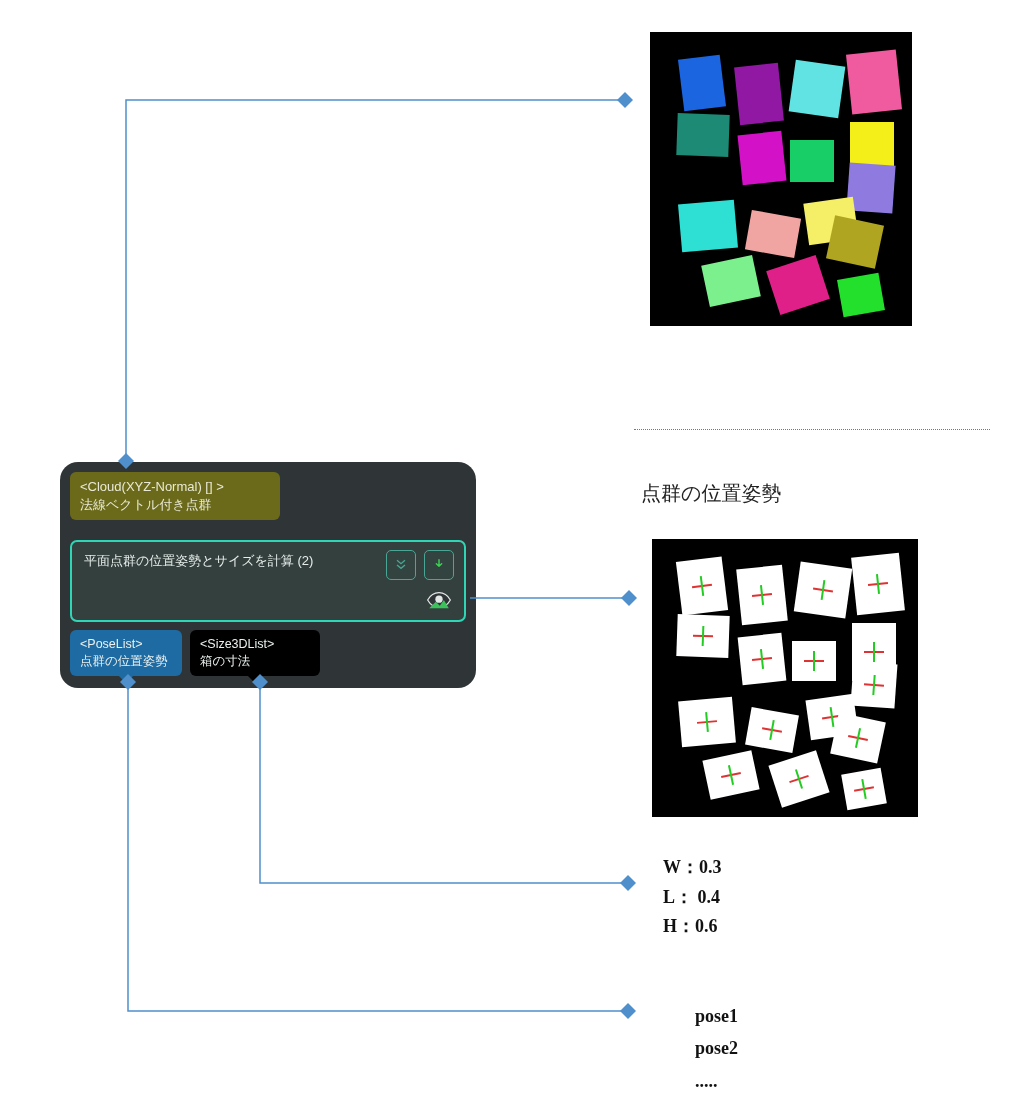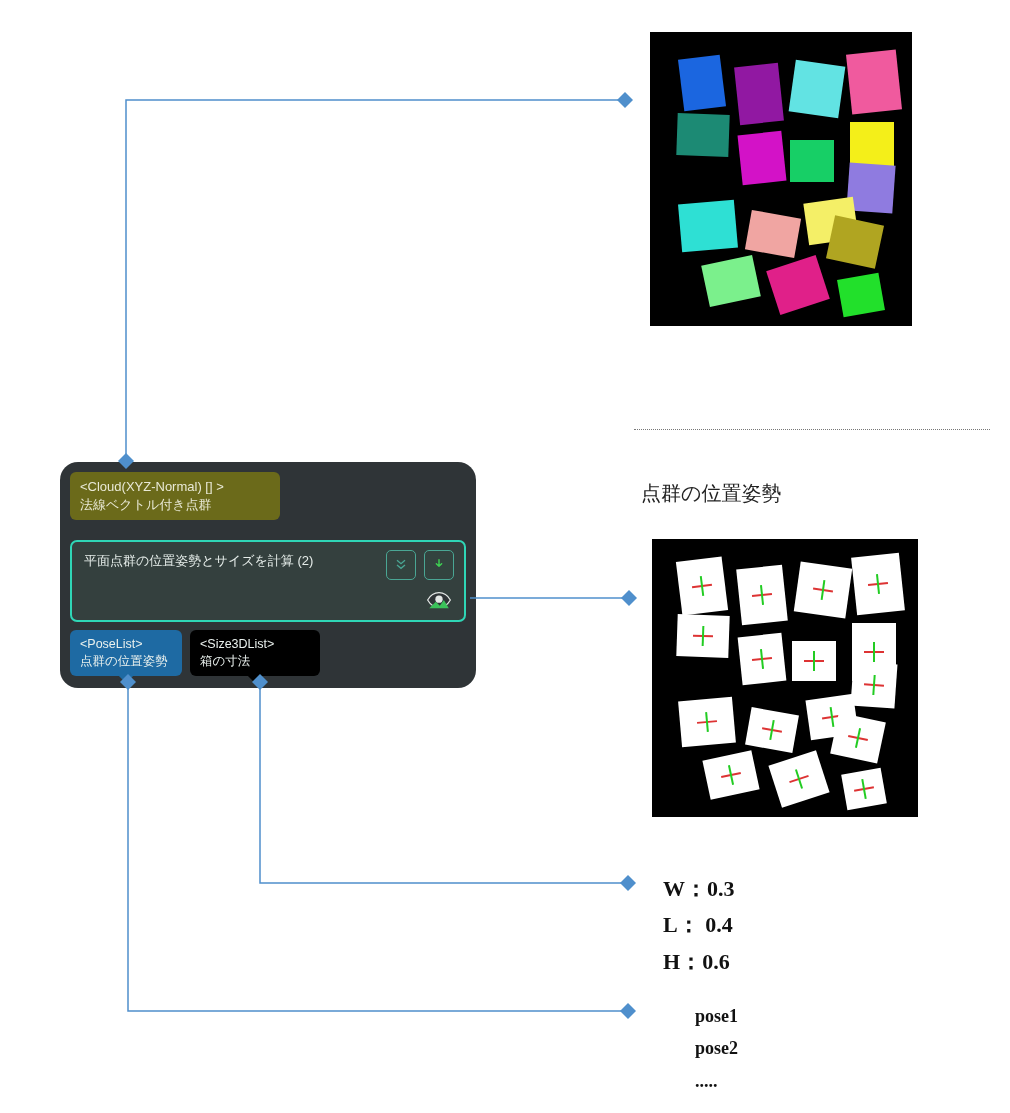--- a/index.html
+++ b/index.html
@@ -111,23 +111,23 @@
     position: absolute;
     left: 634px;
     top: 429px;
     width: 356px;
     border-top: 1px dotted #777;
   }
 
   .dims {
     position: absolute;
     left: 663px;
-    top: 871px;
+    top: 853px;
     font-family: Georgia, "Times New Roman", serif;
-    font-size: 22px;
+    font-size: 18px;
     font-weight: 600;
     line-height: 1.65;
     color: #111;
   }
   .poses {
     position: absolute;
     left: 662px;
     top: 1000px;
     font-family: Georgia, "Times New Roman", serif;
     font-size: 18px;

